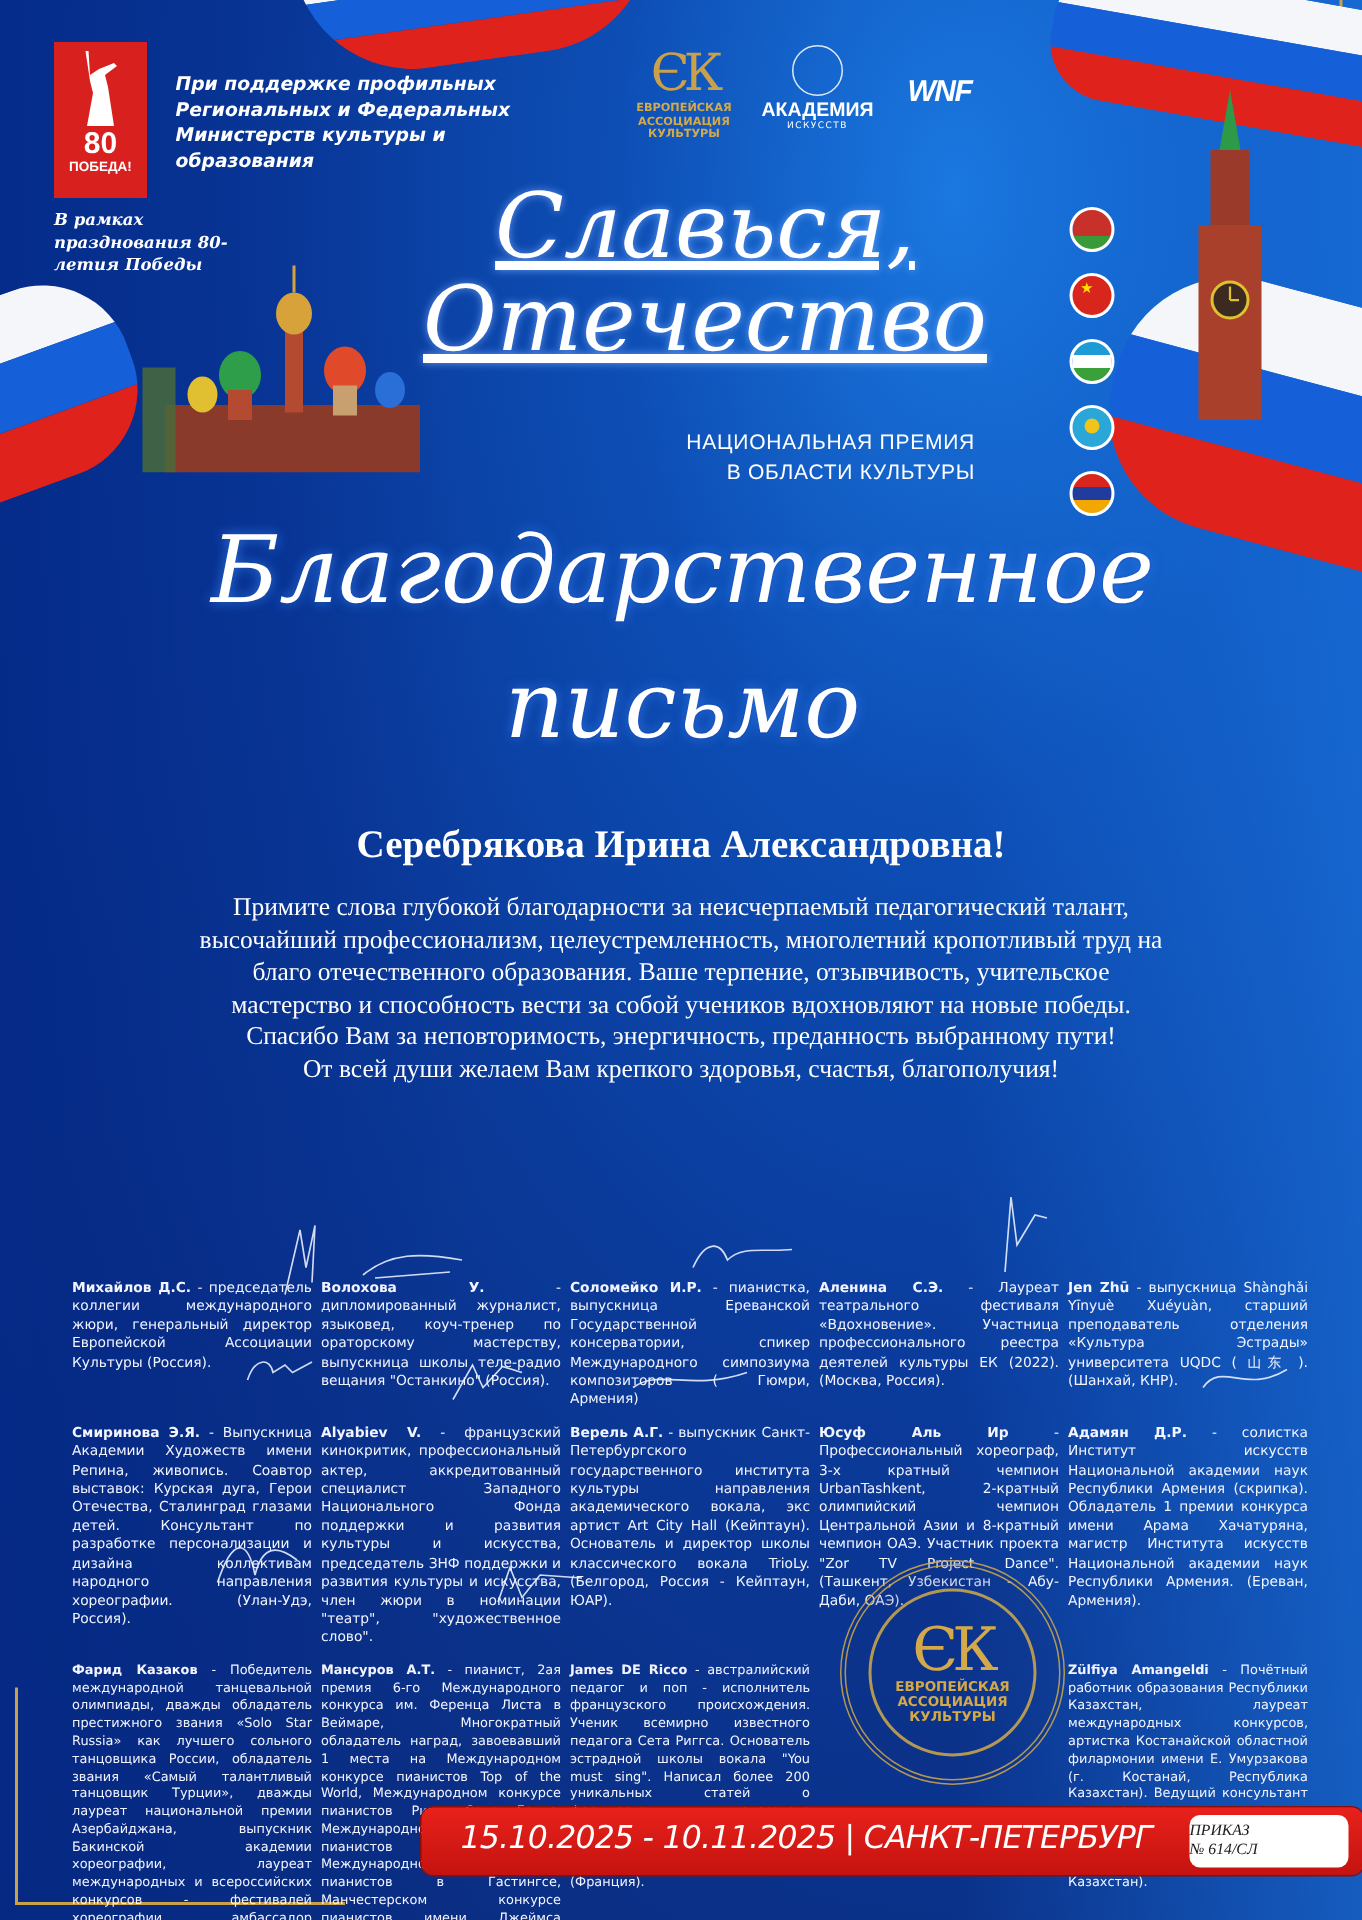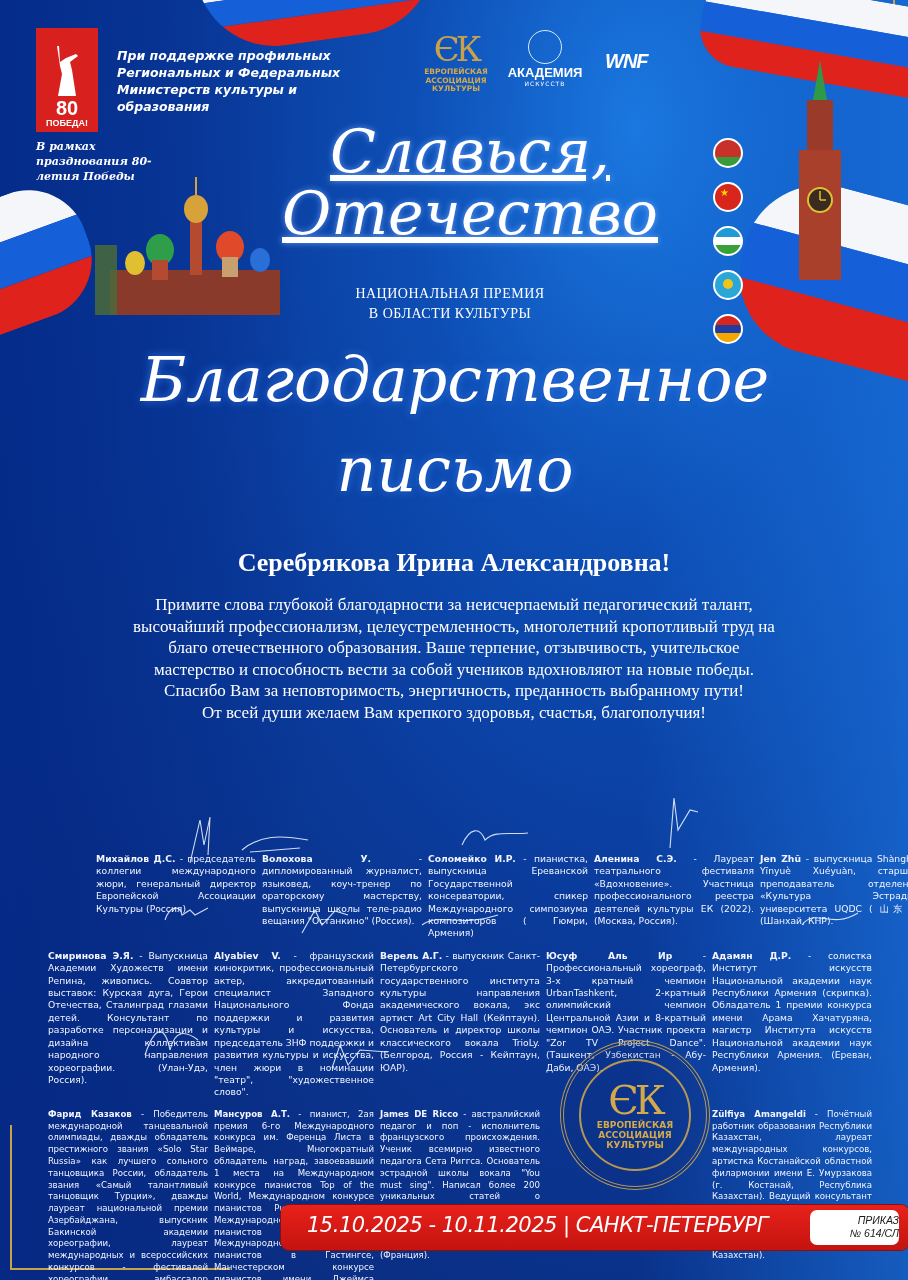--- a/index.html
+++ b/index.html
@@ -23,21 +23,21 @@
   .rib-tl { left: 200px; top: -40px; width: 240px; height: 80px; border-radius: 0 0 120px 120px; overflow: hidden; transform: rotate(-8deg); }
   .rib-tl div, .rib-l div, .rib-r div, .rib-tr div { height: 33.33%; }
   .rib-l { left: -30px; top: 190px; width: 120px; height: 130px; border-radius: 0 60px 60px 0; overflow: hidden; transform: rotate(-20deg); }
   .rib-r { left: 740px; top: 190px; width: 200px; height: 170px; border-radius: 80px 0 0 80px; overflow: hidden; transform: rotate(15deg); }
   .rib-tr { left: 700px; top: -10px; width: 220px; height: 90px; border-radius: 40px 0 0 40px; overflow: hidden; transform: rotate(10deg); }
   .w { background: #f4f6fa; } .b { background: #1560d8; } .r { background: #e0221c; }
 
   .pobeda-logo {
     position: absolute; left: 36px; top: 28px; width: 62px; height: 104px;
     background: #d8211f; display: flex; flex-direction: column; align-items: center; justify-content: flex-end;
-    padding-bottom: 4px;
+    padding-bottom: 16px;
   }
   .pobeda-statue { width: 30px; height: 52px; margin-bottom: 2px; }
   .pobeda-80 { font-family: "Liberation Sans", sans-serif; font-weight: bold; font-size: 20px; line-height: 20px; }
   .pobeda-word { font-family: "Liberation Sans", sans-serif; font-weight: bold; font-size: 9px; }
   .support-text {
     position: absolute; left: 117px; top: 47px; width: 260px;
     font-family: "DejaVu Sans", sans-serif; font-style: italic; font-weight: bold; font-size: 12.5px; line-height: 17px;
   }
   .celebration-text {
     position: absolute; left: 36px; top: 139px; width: 120px;
@@ -58,22 +58,22 @@
   .flags { position: absolute; left: 713px; top: 138px; width: 32px; }
   .flag { width: 30px; height: 30px; border-radius: 50%; border: 2px solid #fff; margin-bottom: 14px; overflow: hidden; position: relative; }
 
   .slogan {
     position: absolute; left: 230px; top: 120px; width: 480px; text-align: center;
     font-family: "DejaVu Serif", serif; font-style: italic; font-size: 60px; line-height: 62px; color: #fff;
     text-shadow: 0 0 6px rgba(120,170,255,0.8);
     text-decoration: underline;
   }
   .prize-subtitle {
-    position: absolute; left: 250px; top: 284px; width: 400px; text-align: center;
-    font-family: Liberation Serif, serif; font-size: 14px; line-height: 20px; letter-spacing: 0.5px;
+    position: absolute; left: 250px; top: 284px; width: 400px; text-align: right;
+    font-family: Liberation Sans, sans-serif; font-size: 14px; line-height: 20px; letter-spacing: 0.5px;
   }
   .letter-title {
     position: absolute; left: 30px; top: 335px; width: 850px; text-align: center;
     font-family: "DejaVu Serif", serif; font-style: italic; font-size: 62px; line-height: 90px; color: #fff;
     text-shadow: 0 0 8px #2f74e6, 0 0 2px #0b2a7a;
   }
 
   .recipient-name {
     position: absolute; left: 0; top: 548px; width: 908px; text-align: center;
     font-family: "Liberation Serif", serif; font-weight: bold; font-size: 26px;
@@ -82,21 +82,21 @@
     position: absolute; left: 130px; top: 594px; width: 648px; text-align: center;
     font-family: "Liberation Serif", serif; font-size: 17px; line-height: 21.5px;
   }
 
   .jury { position: absolute; left: 48px; top: 850px; width: 840px; }
   .jury-row { display: grid; grid-template-columns: 160px 160px 160px 160px 160px; column-gap: 6px; margin-bottom: 10px; }
   .jury-card {
     font-family: "DejaVu Sans", sans-serif; font-size: 9.2px; line-height: 12.4px; text-align: justify; color: #f2f4ff;
   }
   .jury-card .name { font-weight: bold; }
-  .row1 { margin-top: 3px; margin-left: 48px; }
+  .row1 { margin-top: 3px; }
   .row3 .jury-card { font-size: 8.6px; line-height: 11.8px; }
 
   .seal {
     position: absolute; left: 560px; top: 1040px; width: 150px; height: 150px; border-radius: 50%;
     border: 4px double rgba(212,169,74,0.85); display: flex; flex-direction: column; align-items: center; justify-content: center;
     color: #d4a94a; text-align: center; background: rgba(20,40,110,0.15);
   }
   .seal-inner { width: 112px; height: 112px; border-radius: 50%; border: 2px solid rgba(212,169,74,0.85); display: flex; flex-direction: column; align-items: center; justify-content: center; }
   .seal-mark { font-family: "DejaVu Serif", serif; font-size: 40px; line-height: 40px; letter-spacing: -4px; }
   .seal-text { font-size: 9px; font-weight: bold; line-height: 10px; }
@@ -107,22 +107,22 @@
     position: absolute; left: 253px; top: 1205px; width: 628px; height: 45px; border-radius: 8px;
     background: linear-gradient(180deg, #e8211b 0%, #c4130f 100%);
     box-shadow: 0 0 0 1px #8a0f0c;
     margin-left: 28px;
   }
   .date-text {
     position: absolute; left: 26px; top: 8px; font-family: "DejaVu Sans", sans-serif; font-style: italic;
     font-size: 21px; letter-spacing: -0.5px; color: #fff;
   }
   .order-box {
-    position: absolute; right: 10px; top: 5px; width: 89px; height: 35px; background: #fff; border-radius: 7px;
-    color: #1a1a1a; text-align: right; font-family: Liberation Sans, sans-serif; font-style: italic; font-size: 10.5px; line-height: 13px; padding-top: 4px;
+    position: absolute; right: 10px; top: 5px; width: 106px; height: 35px; background: #fff; border-radius: 7px;
+    color: #1a1a1a; text-align: left; font-family: Liberation Serif, serif; font-style: italic; font-size: 10.5px; line-height: 13px; padding-top: 4px;
   }
 </style>
 </head>
 <body>
 
 <div class="bg-glow"></div>
 
 <div class="corner-line" style="left:10px;top:1125px;width:2px;height:145px;"></div>
 <div class="corner-line" style="left:10px;top:1268px;width:220px;height:2px;"></div>
 <div class="corner-line" style="left:893px;top:0px;width:2px;height:60px;"></div>

